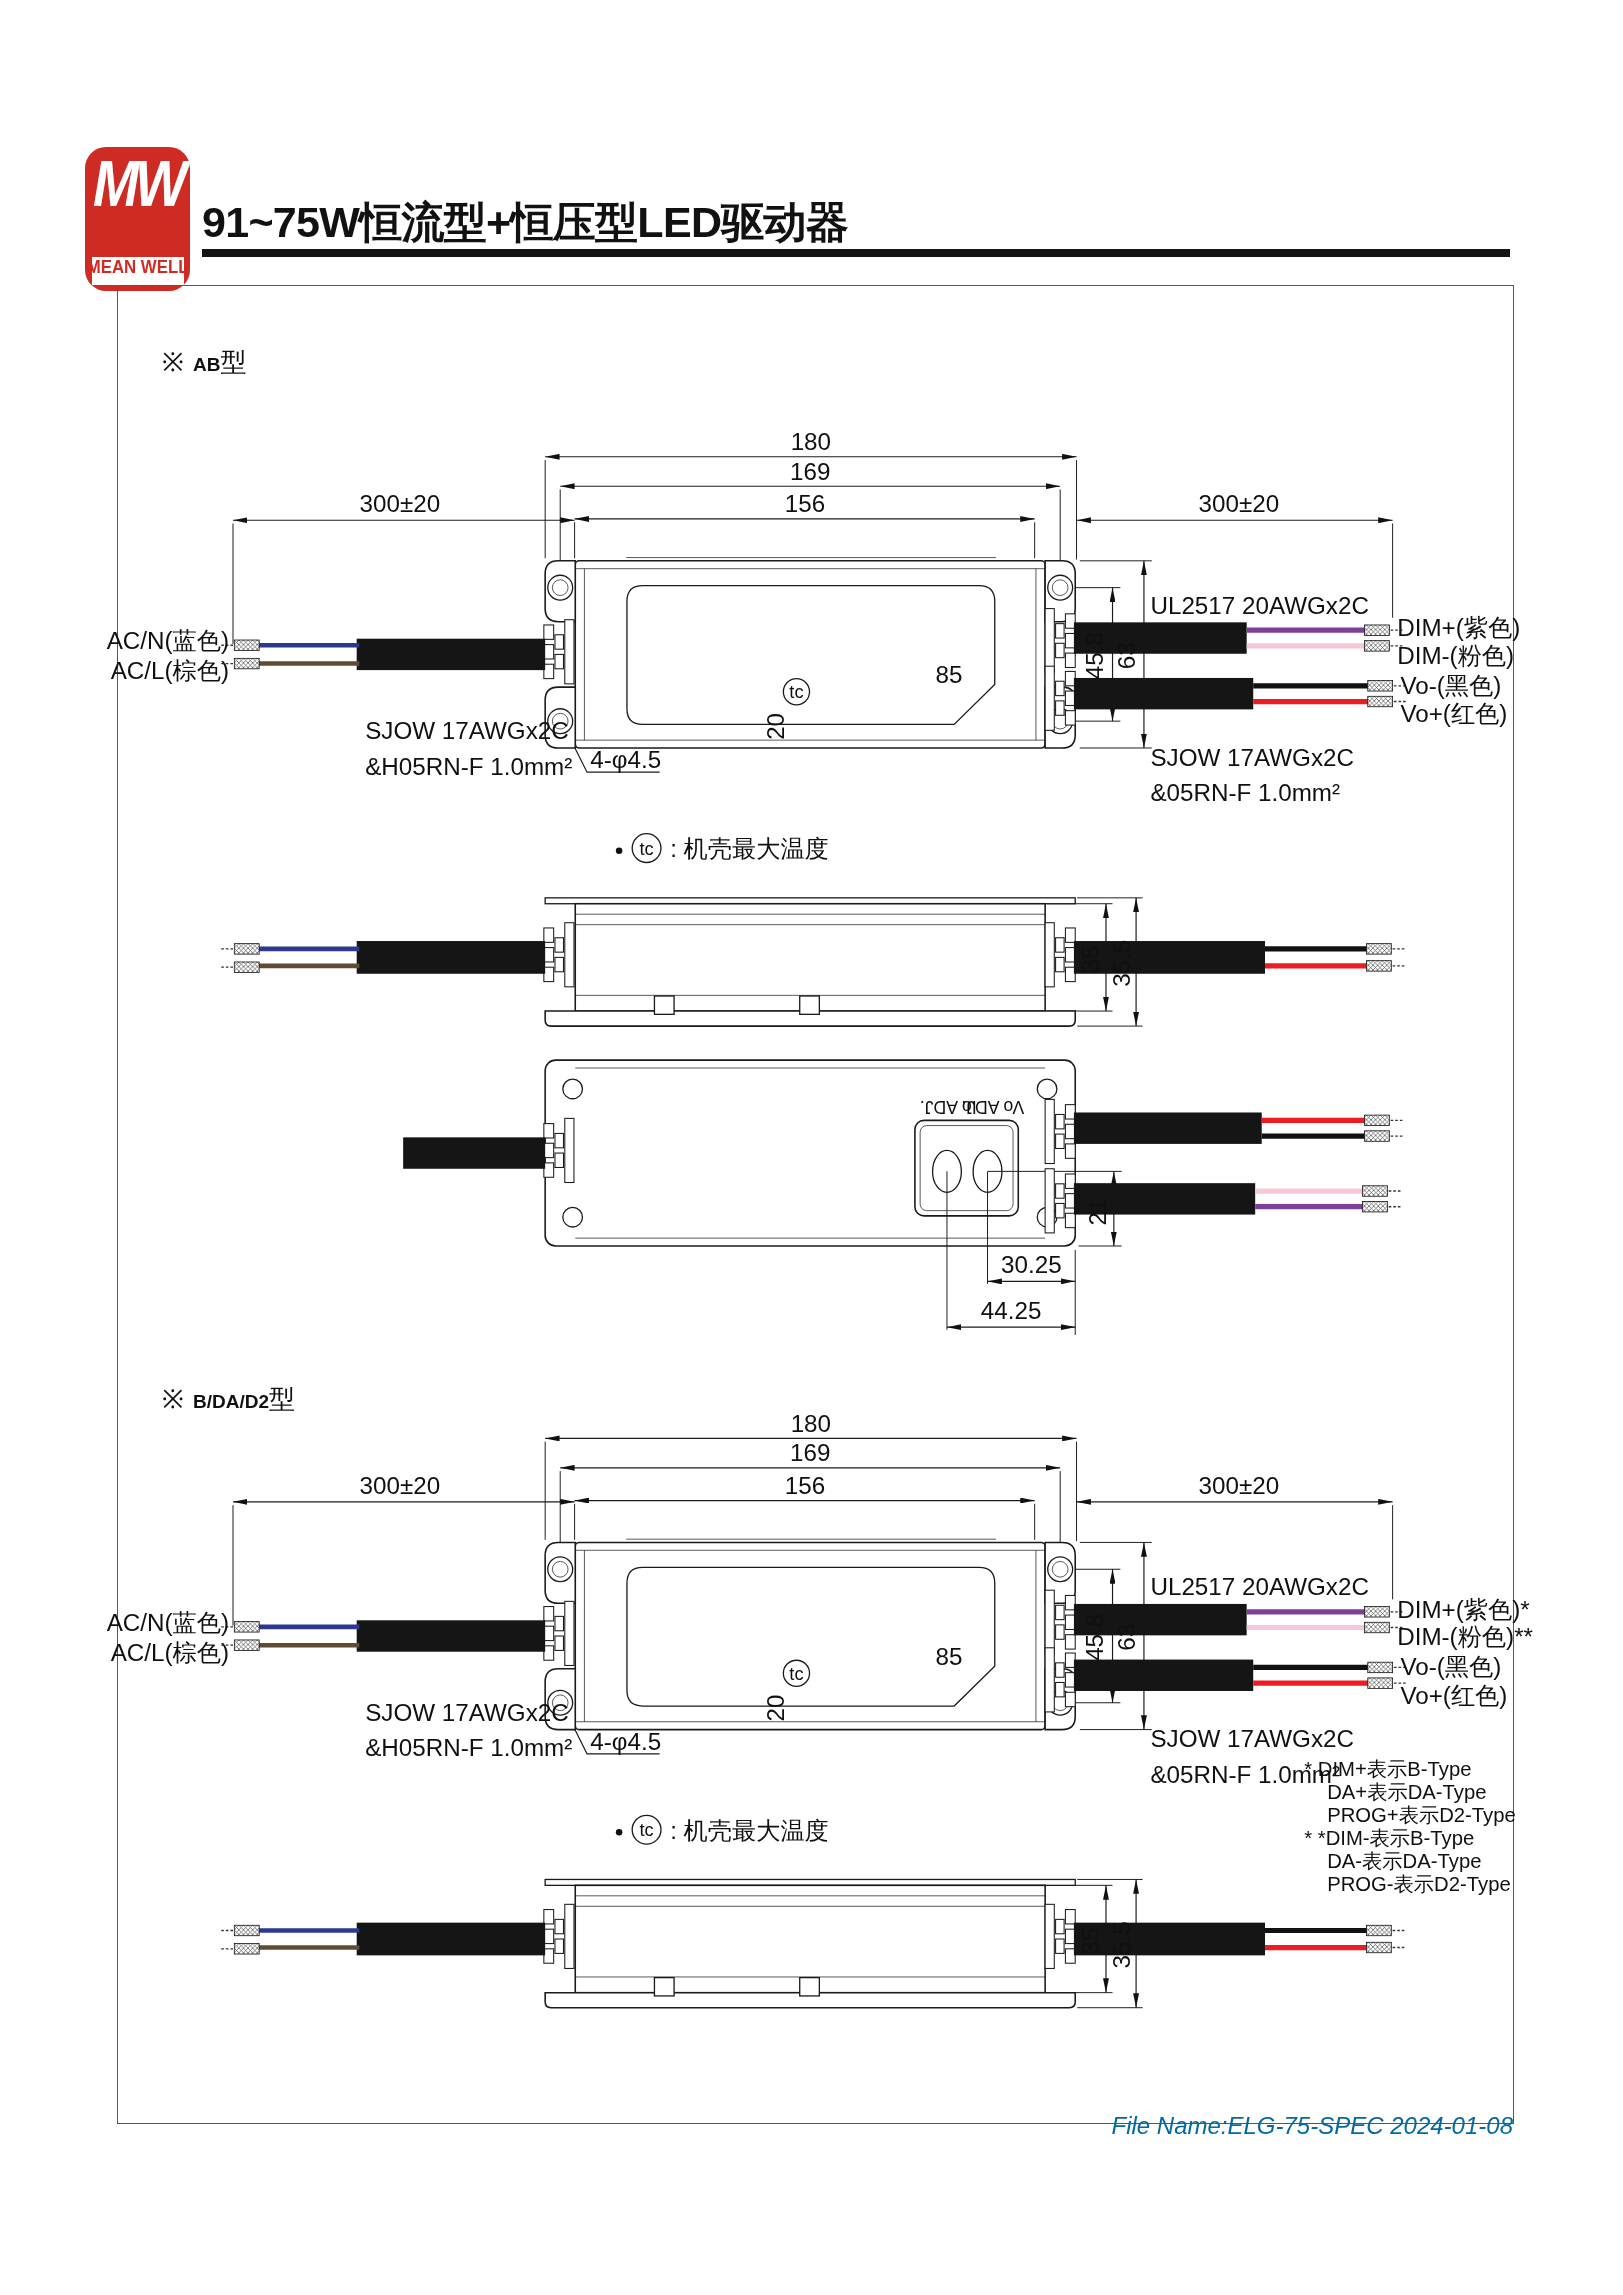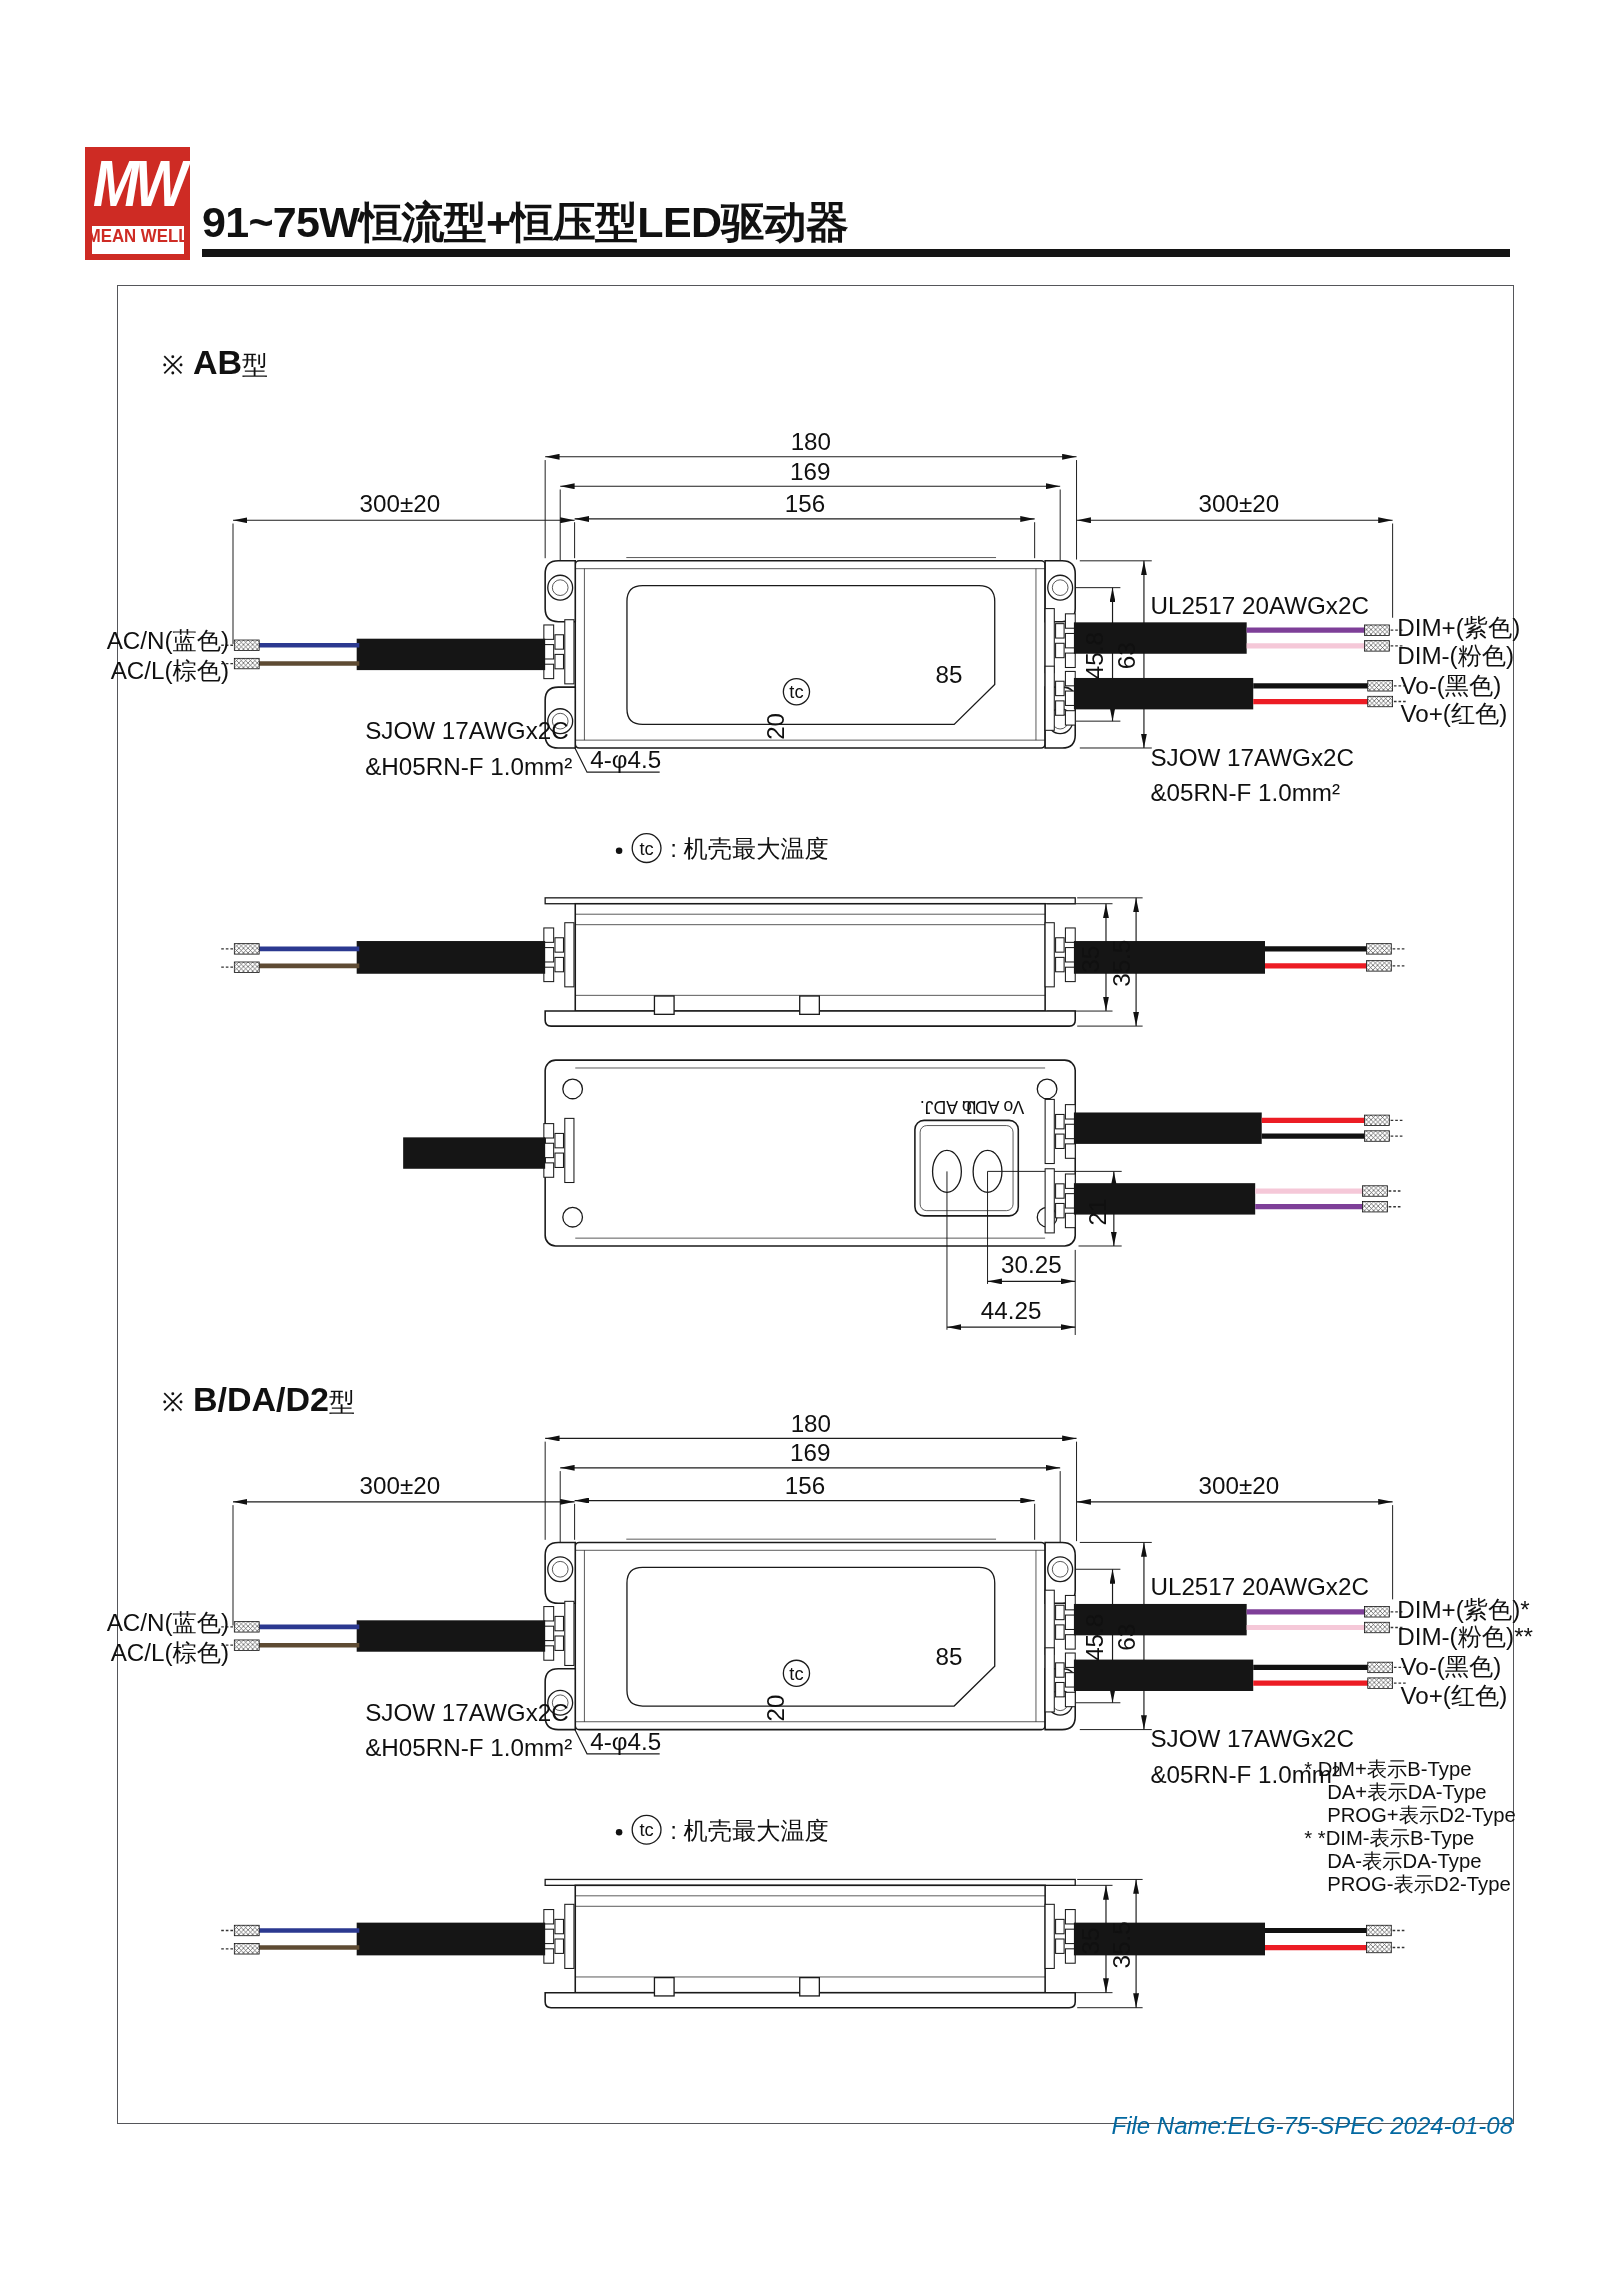--- a/index.html
+++ b/index.html
@@ -1,33 +1,33 @@
 <!DOCTYPE html>
 <html style="font-size:10.5px"><head>
 <meta charset="utf-8">
 <style>
   html,body{margin:0;padding:0;background:#fff;}
   #page{position:relative;width:1623px;height:2295px;background:#fff;overflow:hidden;
         font-family:"Liberation Sans",sans-serif;color:#111;}
   .abs{position:absolute;}
   
-  .logo{left:85px;top:147px;width:105px;height:113px;background:#CE2B24;}
+  .logo{left:85px;top:147px;width:105px;height:144px;background:#CE2B24;border-radius:21px;}
   .logo-mw{position:absolute;top:2.6px;left:0;right:0;text-align:center;
            font-style:italic;font-weight:800;font-size:65px;line-height:1.05;color:#fff;
            letter-spacing:-4.6px;transform:scaleX(.85);}
   .logo-strip{position:absolute;left:6.5px;right:6.5px;bottom:6.5px;height:27.5px;background:#fff;
               display:flex;align-items:flex-start;justify-content:center;}
   .logo-word{font-weight:700;font-size:17.7px;color:#CE2B24;transform:scaleX(.95);white-space:nowrap;}
   .title{left:202px;top:194px;font-size:43px;font-weight:700;letter-spacing:-0.7px;white-space:nowrap;}
   .series{top:192px;right:114px;font-size:46px;font-weight:700;white-space:nowrap;}
   .rule{left:202px;top:249px;width:1308px;height:7.9px;background:#141414;}
   .box{left:117px;top:285px;width:1395px;height:1837px;border:1.3px solid #55565a;}
   .sec{font-size:26px;white-space:nowrap;}
   .sec .mk{font-size:26px;}
-  .sec .nm{font-weight:700;font-size:34px;padding-left:9.2px;}
+  .sec .nm{font-weight:700;font-size:19px;padding-left:9.2px;}
   .sec .sf{font-size:26px;}
   .sec1{left:162px;top:343px;}
   .sec2{left:162px;top:1380px;}
   .footer{top:2112px;right:110px;font-style:italic;font-size:24px;color:#0369a1;white-space:nowrap;}
   
   svg{position:absolute;left:0;top:0;}
   .dim,.ext{stroke:#1c1c1c;fill:none;}
   .dim{stroke-width:1.8;}
   .ext{stroke-width:1.5;}
   .bd{stroke:#1a1a1a;stroke-width:2.4;fill:#fff;}

